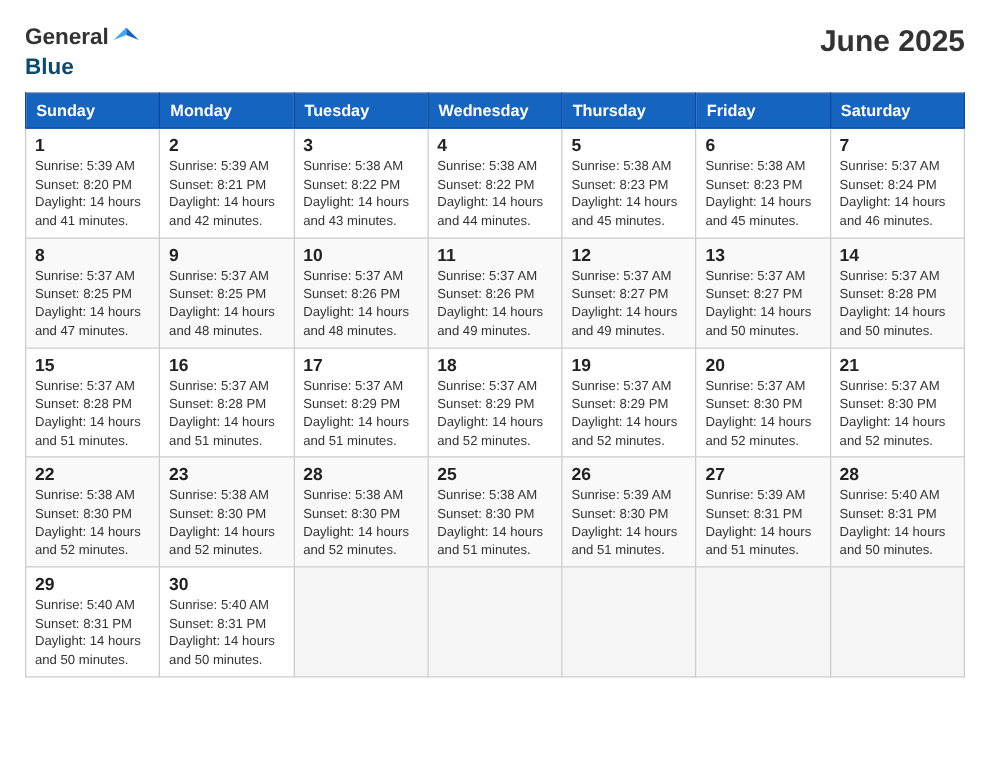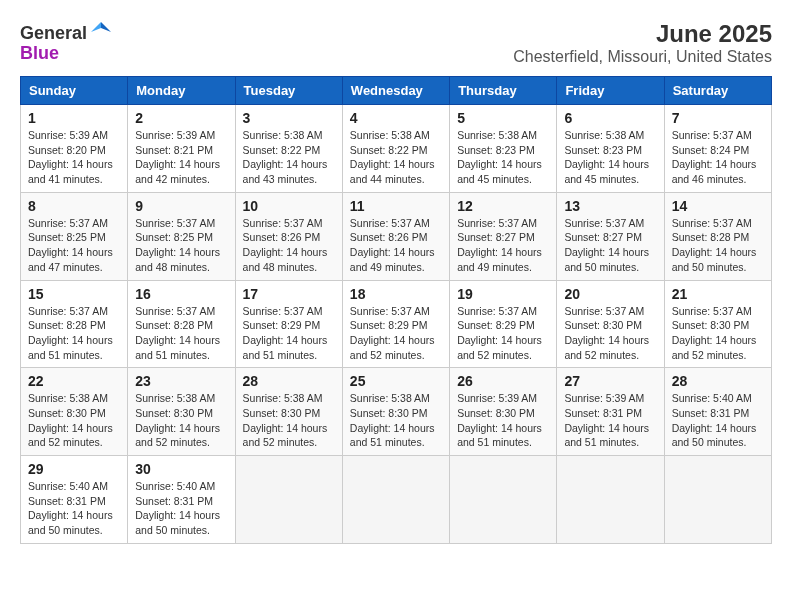--- a/index.html
+++ b/index.html
@@ -22,21 +22,21 @@
     }
     .logo-text-general {
       font-size: 18px;
       font-weight: bold;
       color: #333;
       line-height: 1.1;
     }
     .logo-text-blue {
       font-size: 18px;
       font-weight: bold;
-      color: #a21caf;
+      color: #0c4a6e;
       line-height: 1.1;
     }
     .logo-icon {
       width: 24px;
       height: 24px;
       margin-left: 2px;
     }
     .title-area {
       text-align: right;
     }
@@ -89,35 +89,34 @@
     .row-even td {
       background: #f9f9f9;
     }
   </style>
 </head>
 <body>
 
 <div class="header-area">
   <div class="logo">
     <div>
-      <div style="display:flex;align-items:flex-end;">
+      <div style="display:flex;align-items:flex-start;">
         <span class="logo-text-general">General</span>
         <svg class="logo-icon" viewBox="0 0 24 24" xmlns="http://www.w3.org/2000/svg">
           <path d="M12 2 L22 12 L12 8 Z" fill="#1565c0"></path>
           <path d="M12 2 L2 12 L12 8 Z" fill="#42a5f5"></path>
         </svg>
       </div>
       <div>
         <span class="logo-text-blue">Blue</span>
       </div>
     </div>
   </div>
   <div class="title-area">
     <div class="month-title">June 2025</div>
-    <div class="location-title">Chesterfield, Missouri, United States</div>
   </div>
 </div>
 
 <table class="calendar-table">
   <thead>
     <tr>
     <th>Sunday</th>
         <th>Monday</th>
         <th>Tuesday</th>
         <th>Wednesday</th>

